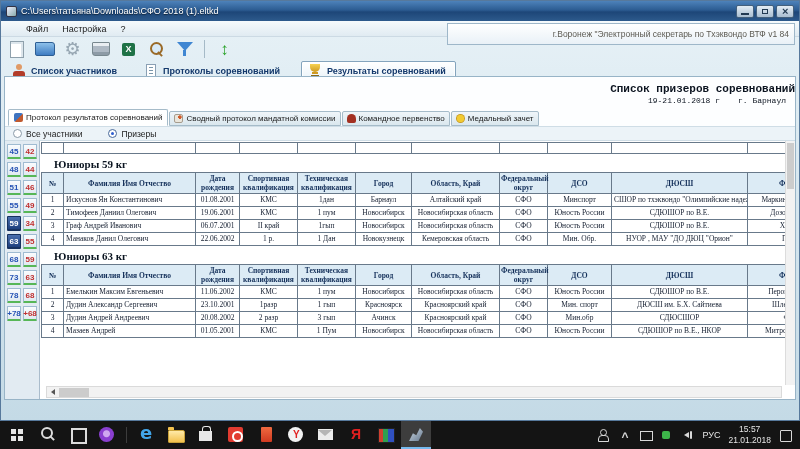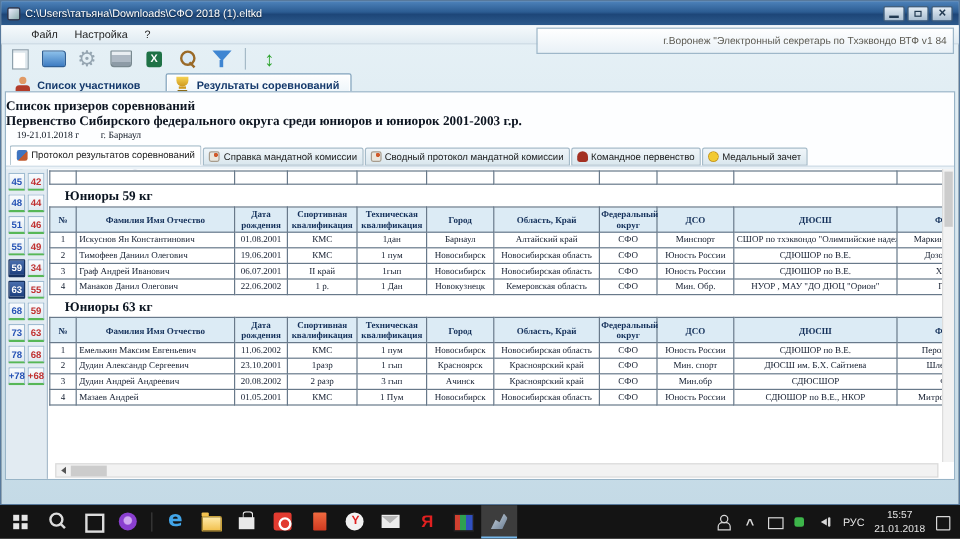--- a/index.html
+++ b/index.html
@@ -56,21 +56,21 @@
   .mti-participants::before { top:0; left:4px; width:6px; height:6px; border-radius:50%; background:#e09a66; }
   .mti-participants::after { bottom:0; left:1px; width:12px; height:6px; border-radius:3px 3px 1px 1px; background:#b23c2a; }
   .mti-protocols::before { inset:0 2px; background:#fff; border:1px solid #8aa0b4; }
   .mti-protocols::after { top:3px; left:5px; right:5px; height:7px;
         background:repeating-linear-gradient(#7a96aa 0 1px,transparent 1px 3px); }
   .mti-trophy::before { left:2px; top:0; width:10px; height:8px; background:linear-gradient(#f6d252,#cf9a20); border-radius:0 0 5px 5px; }
   .mti-trophy::after { left:4px; top:8px; width:6px; height:2px; background:#cf9a20; box-shadow:-1px 3px 0 0 #8a6a18,1px 3px 0 0 #8a6a18,0 3px 0 0 #8a6a18; }
 
   
   .content { position:absolute; top:75px; left:3px; right:3px; bottom:20px; background:#fdfeff; border:1px solid #98b4c7; }
-  .doc-header { text-align:left; font-family:Liberation Serif, serif; color:#0c1420; padding-top:6px; }
+  .doc-header { text-align:right; font-family:Liberation Mono, monospace; color:#0c1420; padding-top:6px; }
   .dh1,.dh2 { font-size:11px; font-weight:bold; }
   .dh3 { font-size:8px; margin-top:1px; }
   .dh3 span { margin:0 9px; }
 
   .subtabs { display:flex; align-items:flex-end; margin:4px 0 0 3px; }
   .stab { display:flex; align-items:center; gap:3px; font-size:8px; color:#1a1a1a; padding:2px 4px;
           background:linear-gradient(#eff5f9,#dae7ee); border:1px solid #a5bbc9; border-radius:2px 2px 0 0; margin-right:1px; white-space:nowrap; }
   .stab.active { background:#fff; border-bottom-color:#fff; padding:3px 5px; }
   .sti { width:9px; height:9px; border-radius:2px; flex:none; }
   .sti-protocol-results { background:linear-gradient(135deg,#3f74c0 55%,#c05a30 55%); }
@@ -190,43 +190,42 @@
         <span class="tbtn ti-filter-funnel"></span>
         <span class="tb-divider"></span>
         <span class="tbtn ti-sync-arrows"></span>
       </div>
 
     <div class="maintabs" id="maintabs">
         <div class="mtab">
           <span class="mti mti-participants"></span>
           <span class="mtab-label">Список участников</span>
         </div>
+        <div class="mtab">
+          <span class="mti mti-protocols"></span>
+          <span class="mtab-label">Протоколы соревнований</span>
+        </div>
         <div class="mtab active">
           <span class="mti mti-trophy"></span>
           <span class="mtab-label">Результаты соревнований</span>
         </div>
       </div>
 
     <div class="content">
       <div class="doc-header">
         <div class="dh1">Список призеров соревнований</div>
-        <div class="dh2">Первенство Сибирского федерального округа среди юниоров и юниорок 2001-2003 г.р.</div>
         <div class="dh3">
           <span>19-21.01.2018 г</span><span>г. Барнаул</span>
         </div>
       </div>
 
       <div class="subtabs" id="subtabs">
           <div class="stab active">
             <span class="sti sti-protocol-results"></span>
             <span class="stab-label">Протокол результатов соревнований</span>
-          </div>
-          <div class="stab">
-            <span class="sti sti-certificate"></span>
-            <span class="stab-label">Справка мандатной комиссии</span>
           </div>
           <div class="stab">
             <span class="sti sti-summary"></span>
             <span class="stab-label">Сводный протокол мандатной комиссии</span>
           </div>
           <div class="stab">
             <span class="sti sti-team"></span>
             <span class="stab-label">Командное первенство</span>
           </div>
           <div class="stab">

